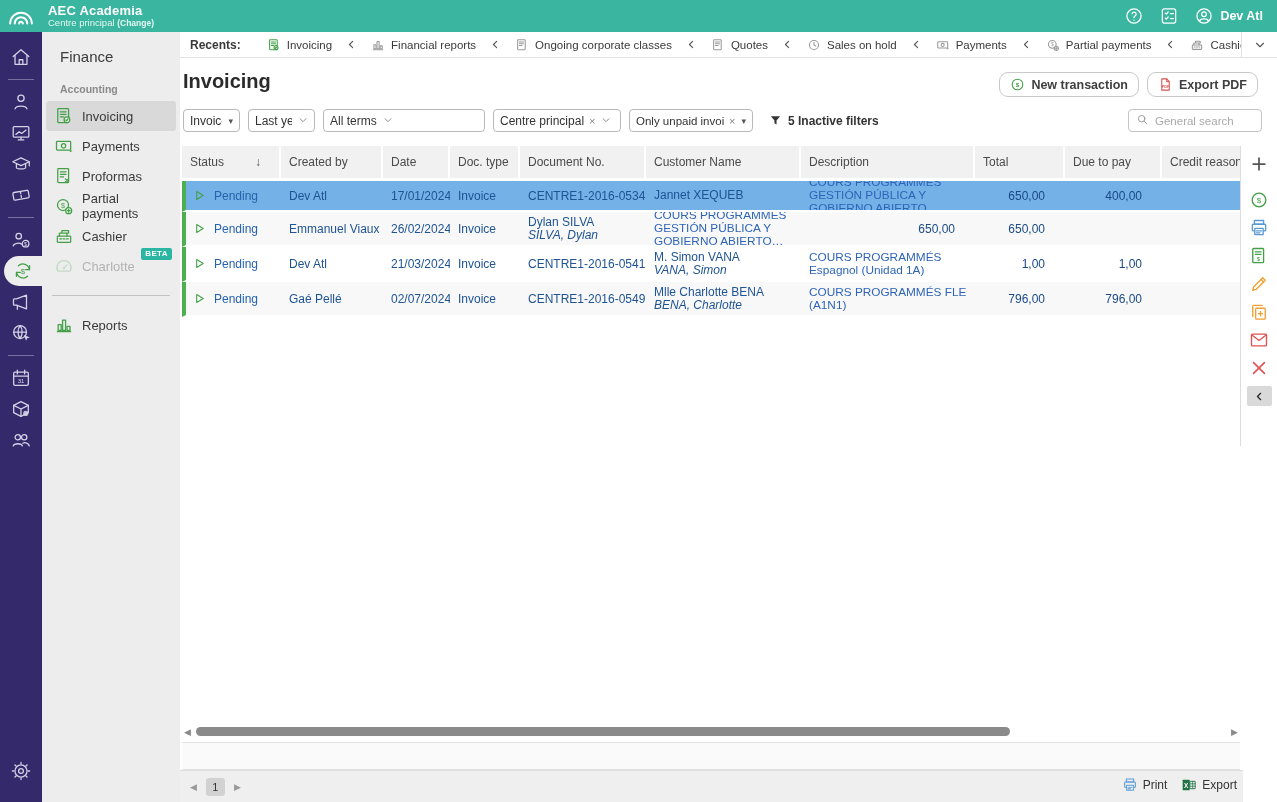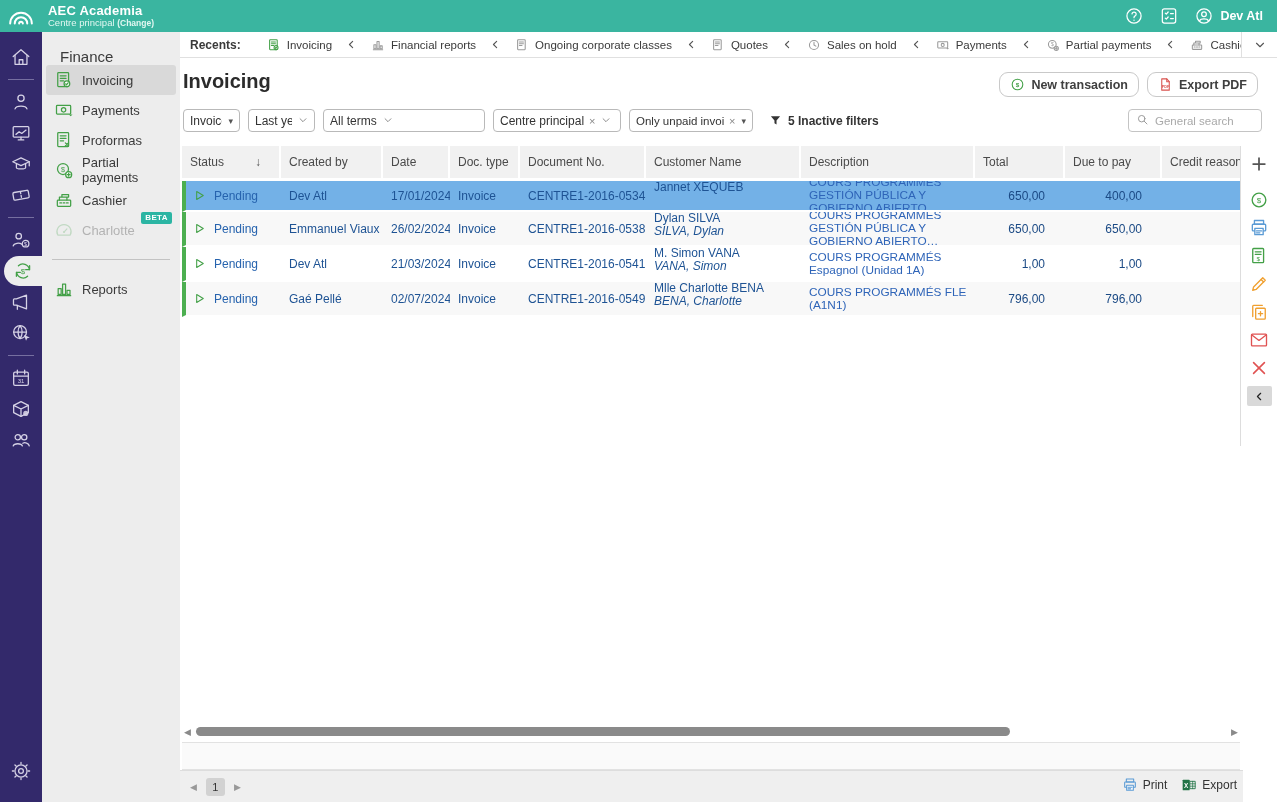--- a/index.html
+++ b/index.html
@@ -85,21 +85,21 @@
   .th:last-child { border-right:none; }
   .th .sort { margin-left:auto; padding-right:10px; color:#555; font-size:12px; }
   .tr { display:grid; grid-template-columns:95px 102px 67px 70px 126px 155px 174px 90px 97px 78px; border-left:4px solid #4caf50; border-bottom:2px solid #fff; cursor:pointer; }
   .tr.h29 { height:31px; } .tr.h33 { height:35px; }
   .tr.odd { background:#fff; } .tr.even { background:#f8f8f8; }
   .tr.selected { background:#73b1e7; }
   .td { font-size:12px; color:#1e5394; display:flex; align-items:center; padding:0 8px; overflow:hidden; white-space:nowrap; }
   .td.status { gap:7px; padding-left:6px; color:#2663ae; }
   .play-ic { width:15px; height:15px; color:#43a047; flex:0 0 15px; }
   .play-ic svg { width:15px; height:15px; stroke:currentColor; fill:none; stroke-width:1.7; stroke-linejoin:round; }
-  .td.two { display:flex; flex-direction:column; justify-content:flex-start; align-items:flex-start; line-height:13px; }
+  .td.two { display:flex; flex-direction:column; justify-content:center; align-items:flex-start; line-height:13px; }
   .td .sub { font-style:italic; }
   .td.desc { color:#2e64b8; white-space:normal; line-height:13px; font-size:11.8px; }
   .td.num { justify-content:flex-end; padding-right:20px; color:#1b4a85; }
 
   
   .side-toolbar { position:absolute; left:1060px; top:114px; width:37px; height:300px; border-left:1px solid #ddd; }
   .st-ic { position:absolute; left:8px; width:20px; height:20px; cursor:pointer; }
   .st-ic svg { width:20px; height:20px; stroke:currentColor; fill:none; stroke-width:1.6; stroke-linecap:round; stroke-linejoin:round; }
   .st-collapse { position:absolute; left:6px; top:240px; width:25px; height:20px; background:#d9d9d9; border-radius:2px; display:flex; align-items:center; justify-content:center; color:#222; cursor:pointer; }
   .st-collapse svg { width:11px; height:11px; stroke:currentColor; fill:none; stroke-width:2.6; stroke-linecap:round; stroke-linejoin:round; }
@@ -256,20 +256,21 @@
         <svg viewBox="0 0 24 24" fill="none" stroke="currentColor" stroke-width="1.5" stroke-linecap="round" stroke-linejoin="round">
           <circle cx="12" cy="12" r="2.6"></circle>
           <circle cx="12" cy="12" r="6.6"></circle>
           <path d="M12 4.2V2.6M12 21.4v-1.6M4.2 12H2.6M21.4 12h-1.6M6.6 6.6 5.4 5.4M18.6 18.6l-1.2-1.2M6.6 17.4l-1.2 1.2M18.6 5.4l-1.2 1.2"></path>
         </svg>
       </span>
     </div>
 
   <div class="navpanel">
     <div class="np-title">Finance</div>
+    <div class="np-group">Accounting</div>
     <div id="navitems">
         <div class="nav-item active">
           <span class="nav-icon"><svg viewBox="0 0 24 24" fill="none" stroke="currentColor" stroke-width="1.5" stroke-linecap="round" stroke-linejoin="round">
               <rect x="4.5" y="3" width="13" height="17" rx="1"></rect>
               <path d="M7.5 7h7M7.5 10h7M7.5 13h4"></path>
               <circle cx="15.5" cy="16.5" r="3.4" fill="#fff"></circle>
               <path d="M13.9 16.6l1.1 1.1 1.9-2.3"></path>
             </svg></span>
           <span>Invoicing</span>
         </div>
@@ -548,21 +549,20 @@
           <div class="tr h33 even">
             <div class="td status">
               <span class="play-ic"><svg viewBox="0 0 24 24" fill="none" stroke="currentColor" stroke-width="1.5" stroke-linecap="round" stroke-linejoin="round">
                   <path d="M7.5 5.5l10.5 6.5-10.5 6.5z"></path>
                 </svg></span>
               <span>Pending</span>
             </div>
             <div class="td">Emmanuel Viaux</div>
             <div class="td">26/02/2024 9</div>
             <div class="td">Invoice</div>
-            <div class="td">CENTRE1-2016-0538</div>
             <div class="td two">
               <div>Dylan SILVA</div>
               <div class="sub">SILVA, Dylan</div>
             </div>
             <div class="td desc">COURS PROGRAMMÉS GESTIÓN PÚBLICA Y GOBIERNO ABIERTO…</div>
             <div class="td num">650,00</div>
             <div class="td num">650,00</div>
             <div class="td"></div>
           </div>
           <div class="tr h33 odd">

